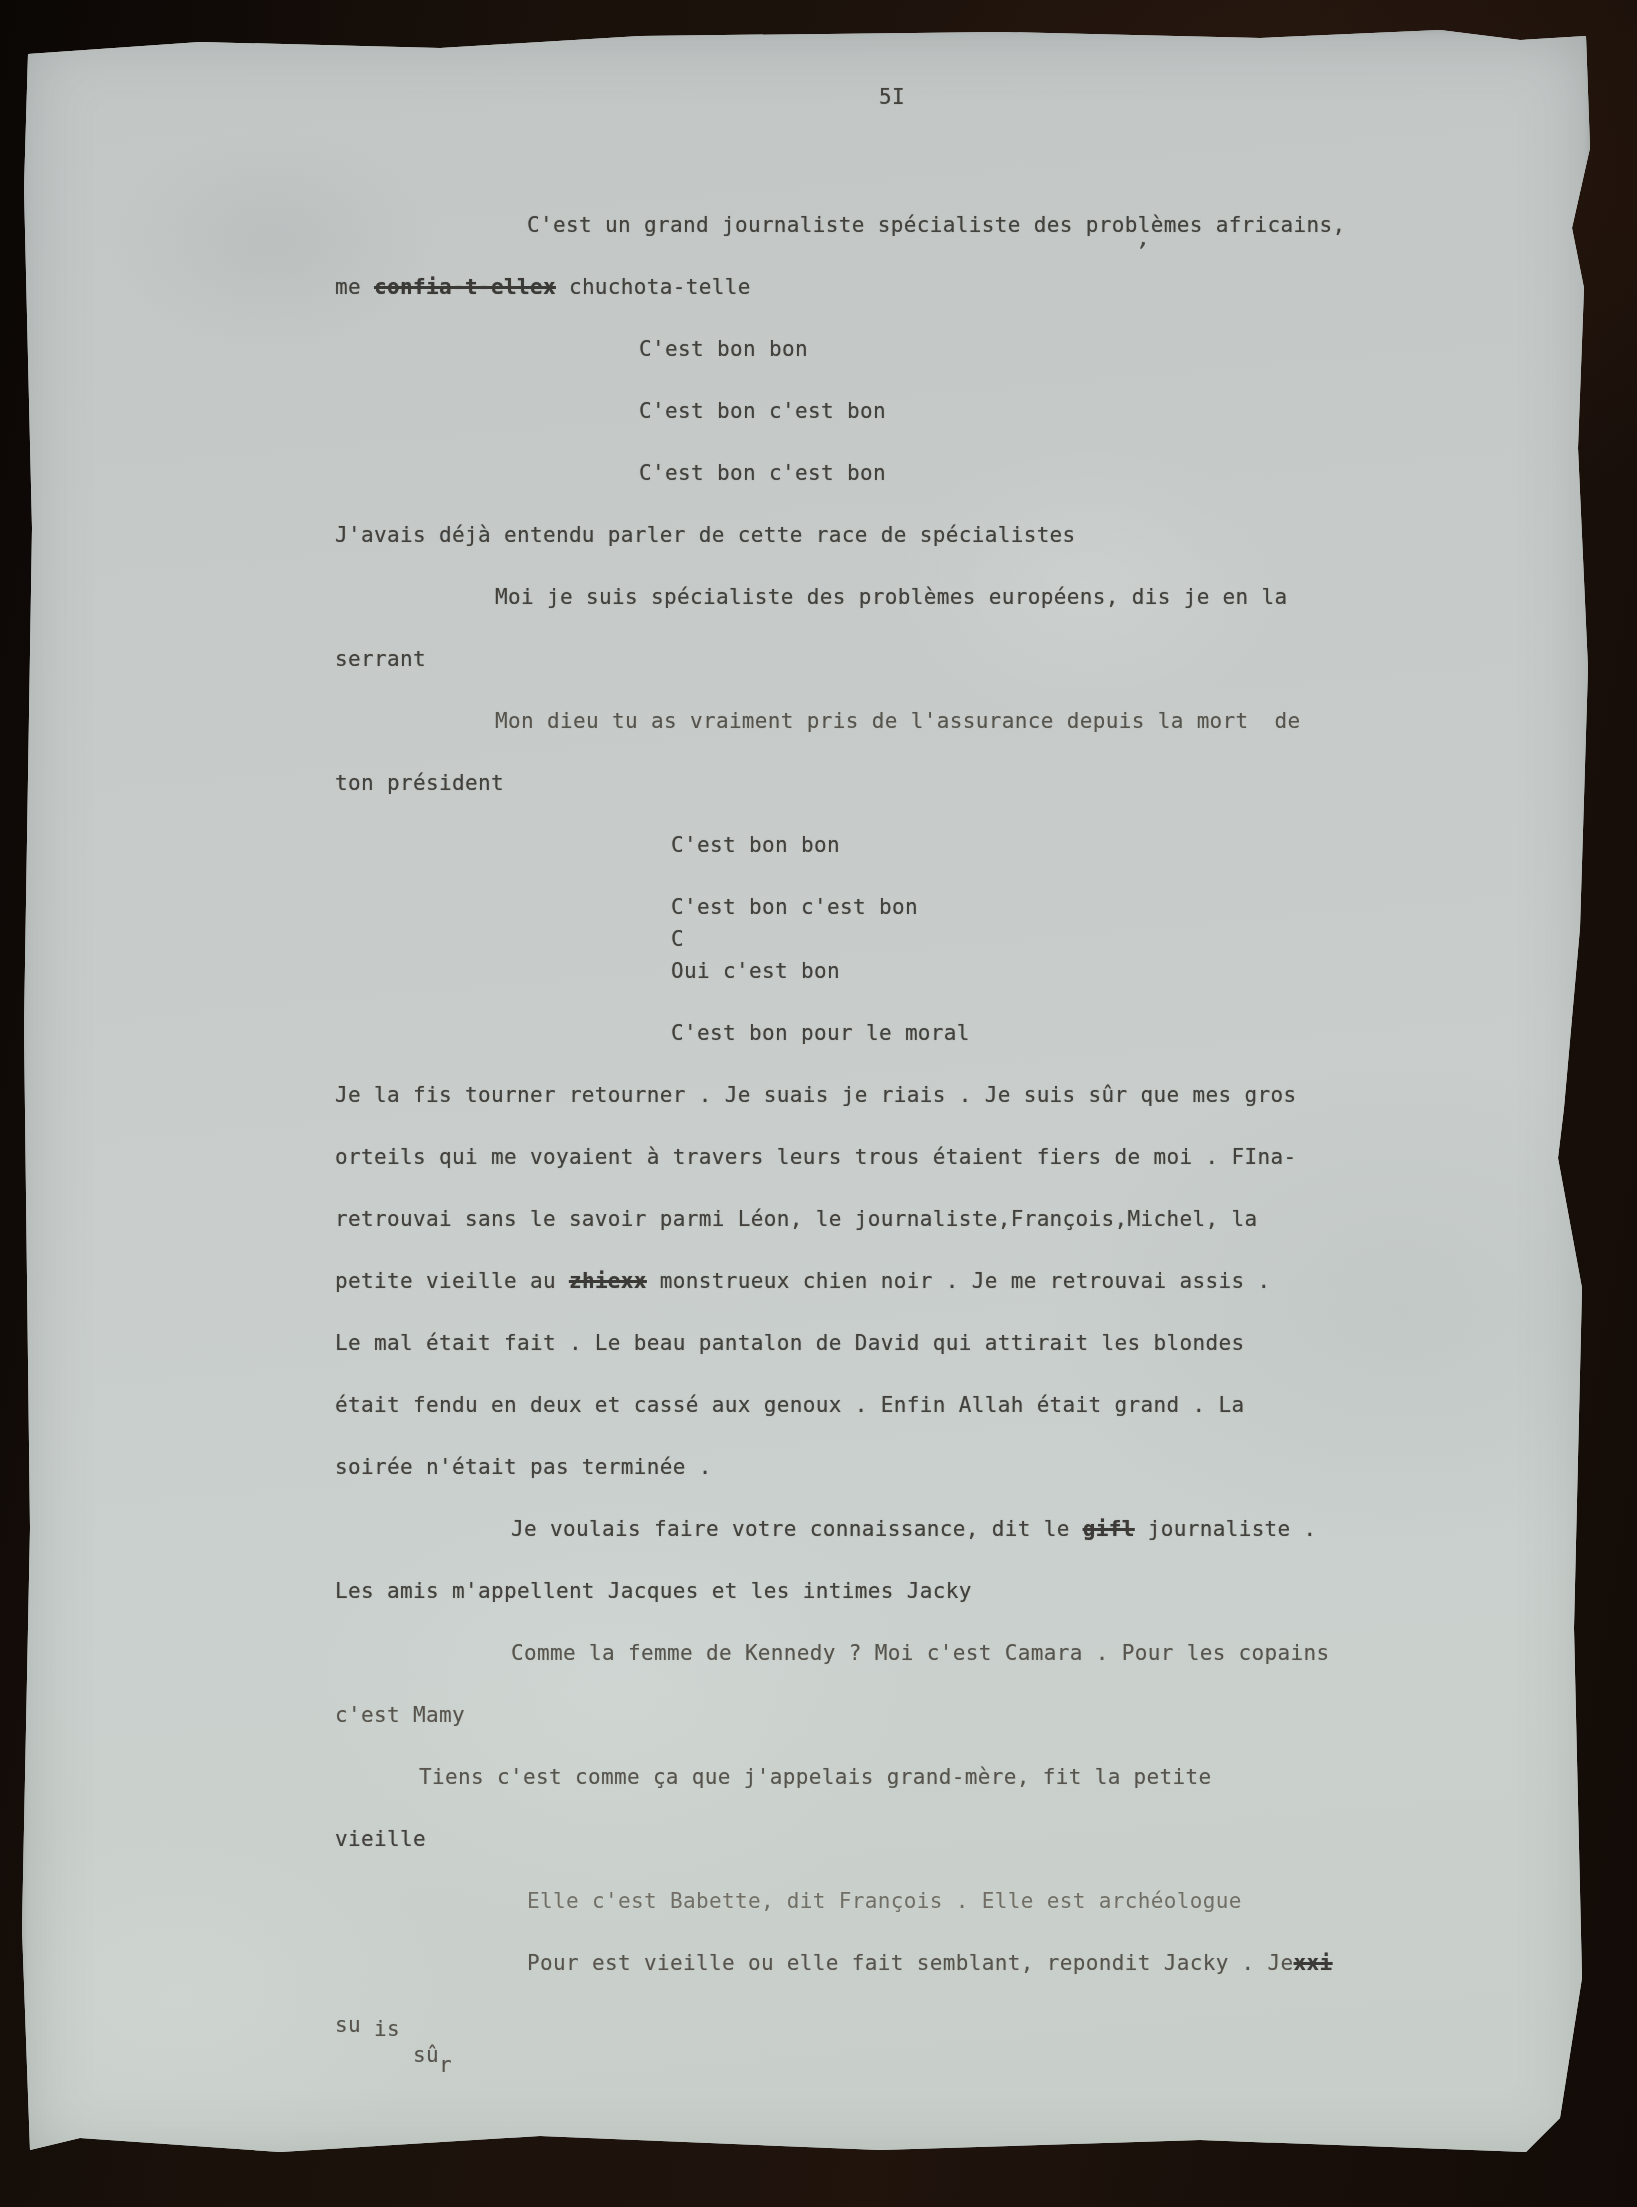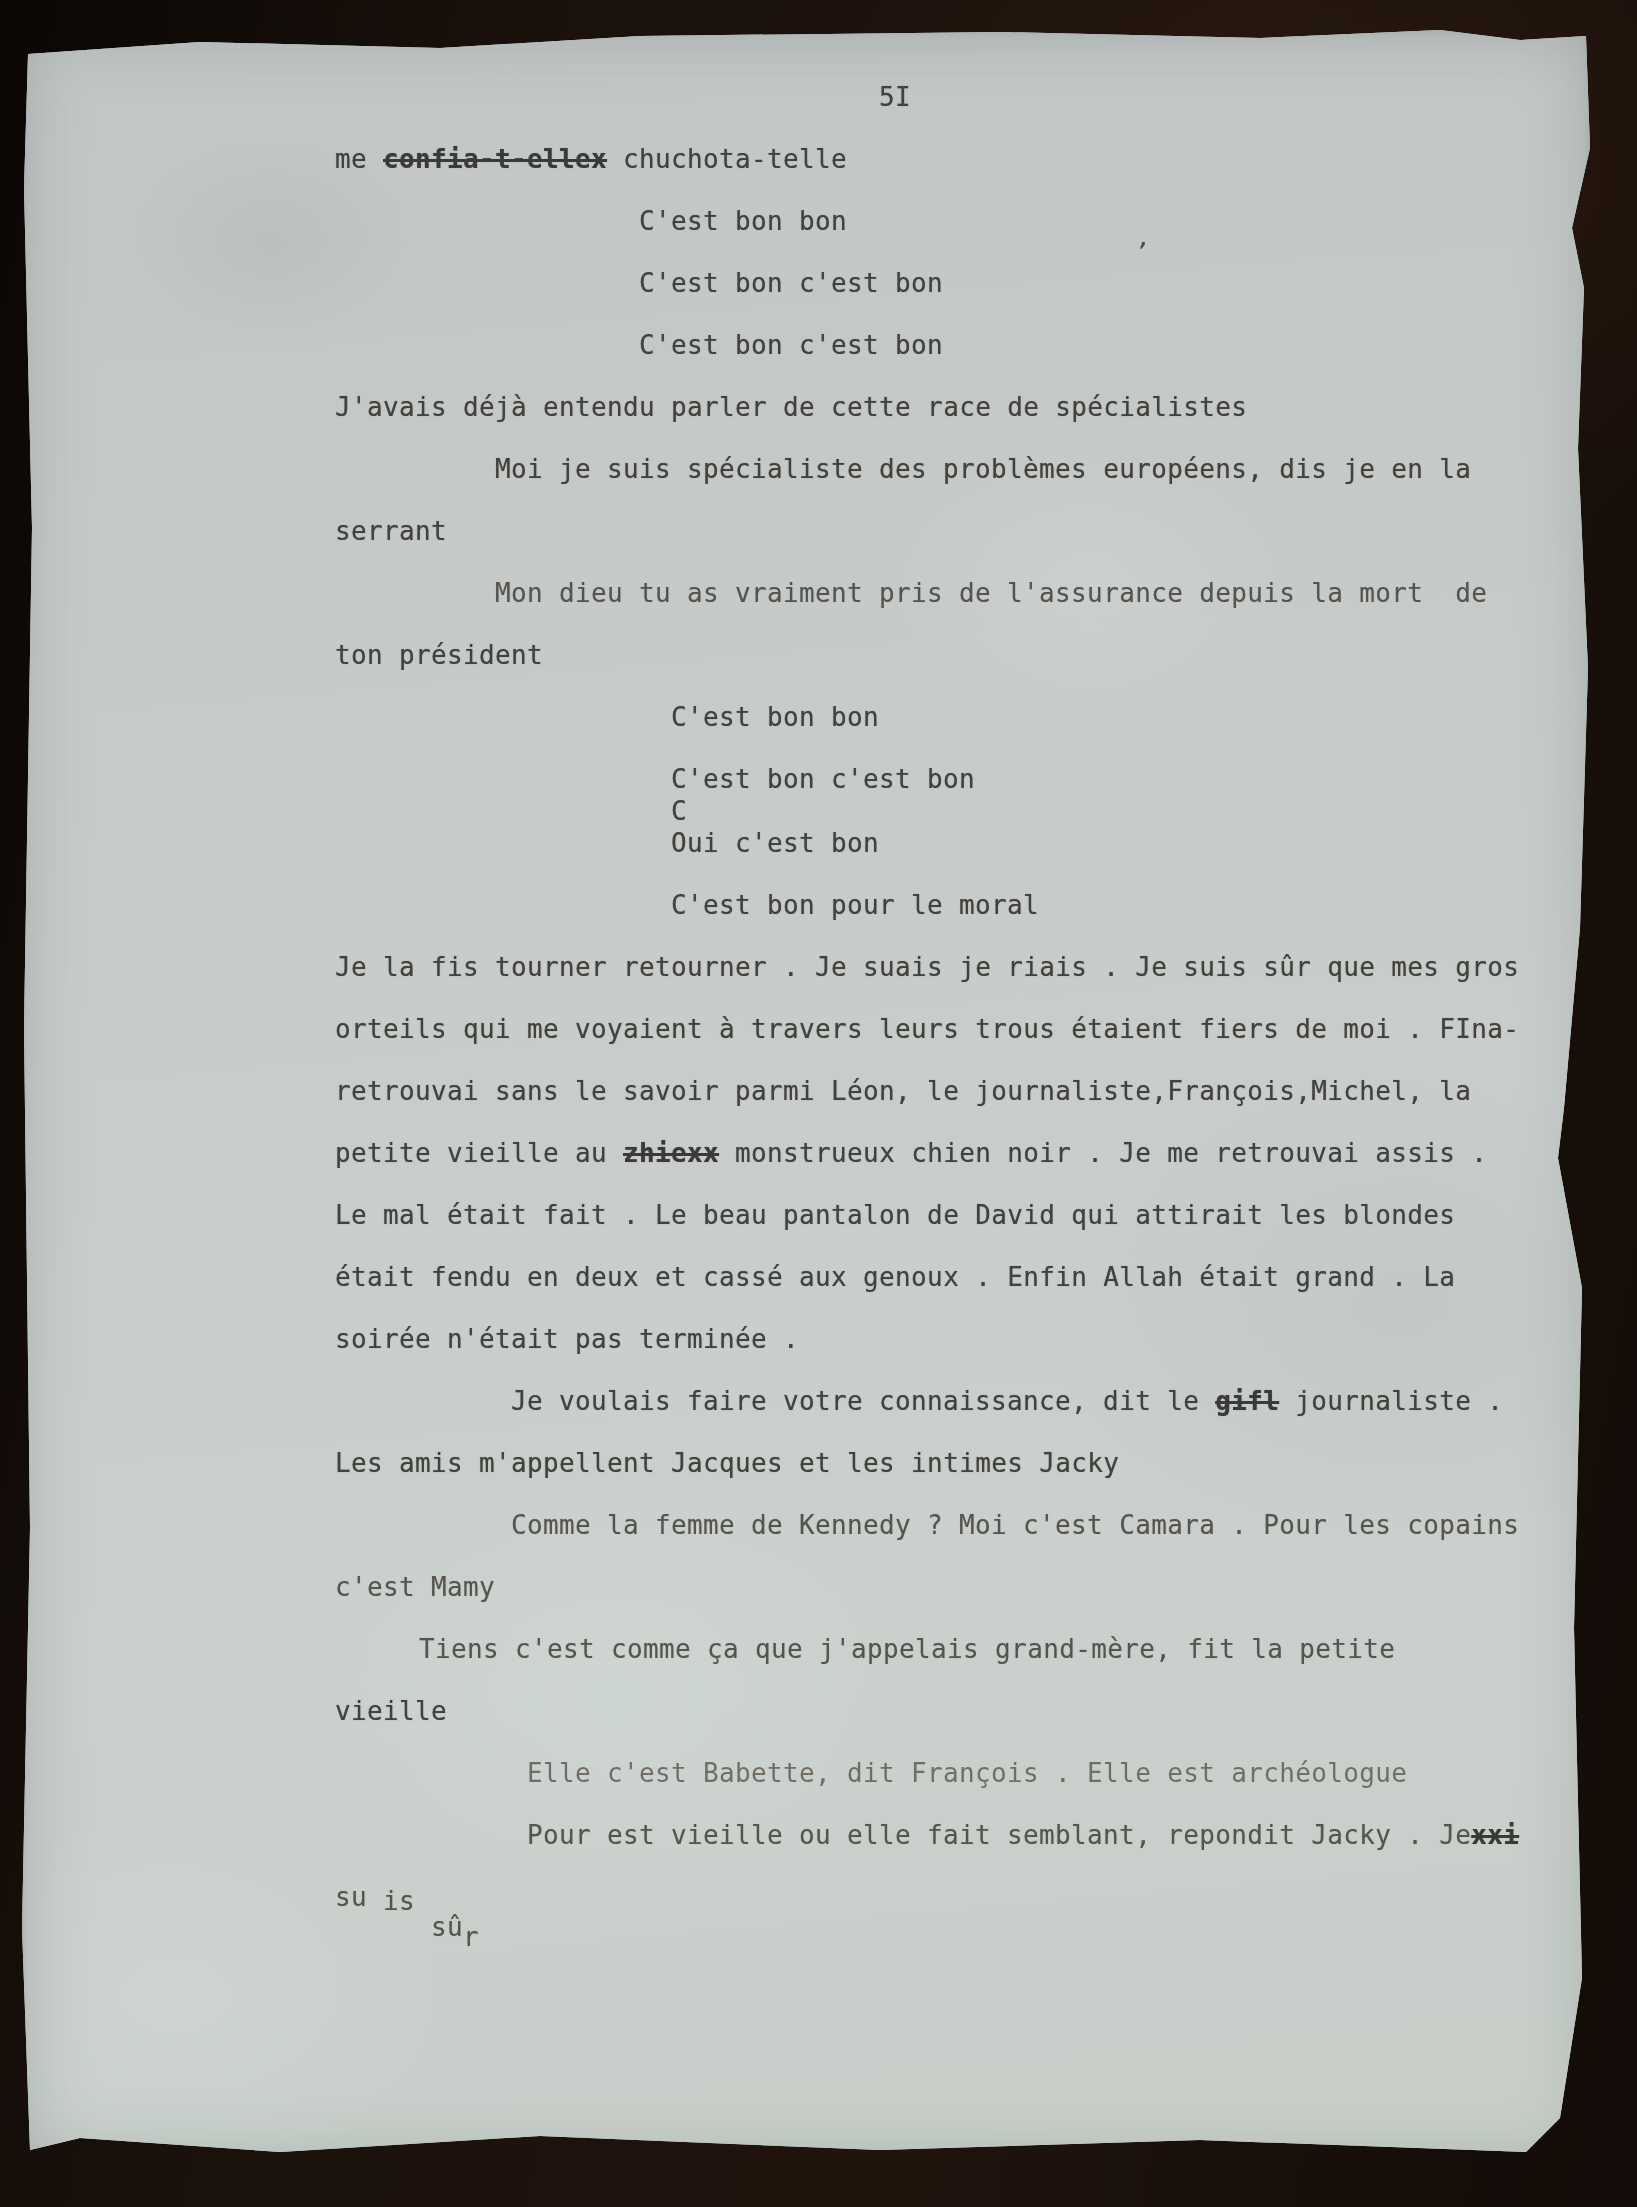--- a/index.html
+++ b/index.html
@@ -25,38 +25,39 @@
       1570px 120px,1552px 200px,1564px 260px,1558px 420px,1568px 640px,1560px 900px,1544px 1080px,1538px 1130px,
       1562px 1260px,1554px 1600px,1562px 1950px,1540px 2090px,1506px 2124px,
       1180px 2112px,860px 2122px,520px 2108px,260px 2124px,60px 2110px,10px 2122px,
       2px 1900px,10px 1500px,4px 1000px,12px 500px,4px 160px
     );
     box-shadow: inset 0 0 70px rgba(88,94,92,.32), inset 0 0 8px rgba(70,76,74,.35);
   }
   .text-col{position:absolute;left:315px;top:52px;width:1260px;}
   .line{
     position:relative;display:block;white-space:pre;
-    font-size:26px;line-height:34px;letter-spacing:.35px;margin-top:28px;
+    font-size:21px;line-height:34px;letter-spacing:.35px;margin-top:28px;
     color:#43413c;text-shadow:0 0 1px rgba(64,62,58,.55);
   }
   .line.first{margin-top:0;}
   .line.after-title{margin-top:94px;}
   .line.single{margin-top:-2px;}
   .tone-light{color:#56544c;text-shadow:0 0 1px rgba(92,90,82,.35);}
   .tone-faint{color:#716f65;text-shadow:none;}
   .strike{text-decoration:line-through;text-decoration-thickness:3px;font-weight:bold;color:#3c3a36;}
   .seg{position:relative;display:inline-block;white-space:pre;}
   .stray{position:absolute;left:1114px;top:210px;font-size:24px;color:#4c4a44;transform:rotate(8deg);}
 </style>
 </head>
 <body>
 
 <div class="paper">
   <div class="text-col">
       <div class="line first" style="margin-left: 544px;"><span class="seg">5I</span></div>
+      <div class="line after-title" style="margin-left: 192px;"><span class="seg">C'est un grand journaliste spécialiste des problèmes africains,</span></div>
       <div class="line" style="margin-left: 0px;"><span class="seg">me </span><span class="seg strike">confia-t-ellex</span><span class="seg"> chuchota-telle</span></div>
       <div class="line" style="margin-left: 304px;"><span class="seg">C'est bon bon</span></div>
       <div class="line" style="margin-left: 304px;"><span class="seg">C'est bon c'est bon</span></div>
       <div class="line" style="margin-left: 304px;"><span class="seg">C'est bon c'est bon</span></div>
       <div class="line" style="margin-left: 0px;"><span class="seg">J'avais déjà entendu parler de cette race de spécialistes</span></div>
       <div class="line" style="margin-left: 160px;"><span class="seg">Moi je suis spécialiste des problèmes européens, dis je en la</span></div>
       <div class="line" style="margin-left: 0px;"><span class="seg">serrant</span></div>
       <div class="line tone-light" style="margin-left: 160px;"><span class="seg">Mon dieu tu as vraiment pris de l'assurance depuis la mort  de</span></div>
       <div class="line" style="margin-left: 0px;"><span class="seg">ton président</span></div>
       <div class="line" style="margin-left: 336px;"><span class="seg">C'est bon bon</span></div>

